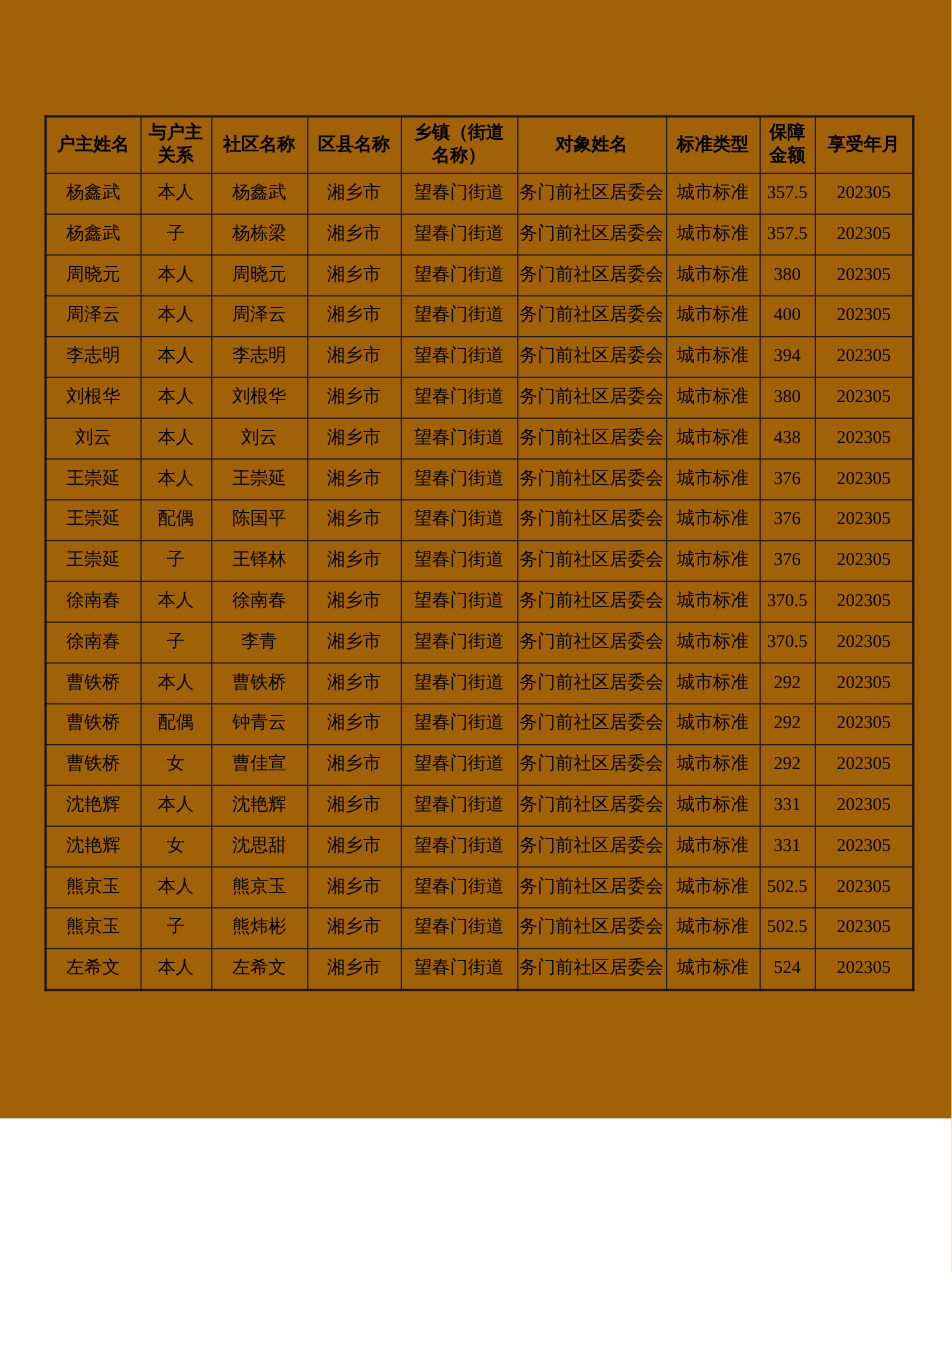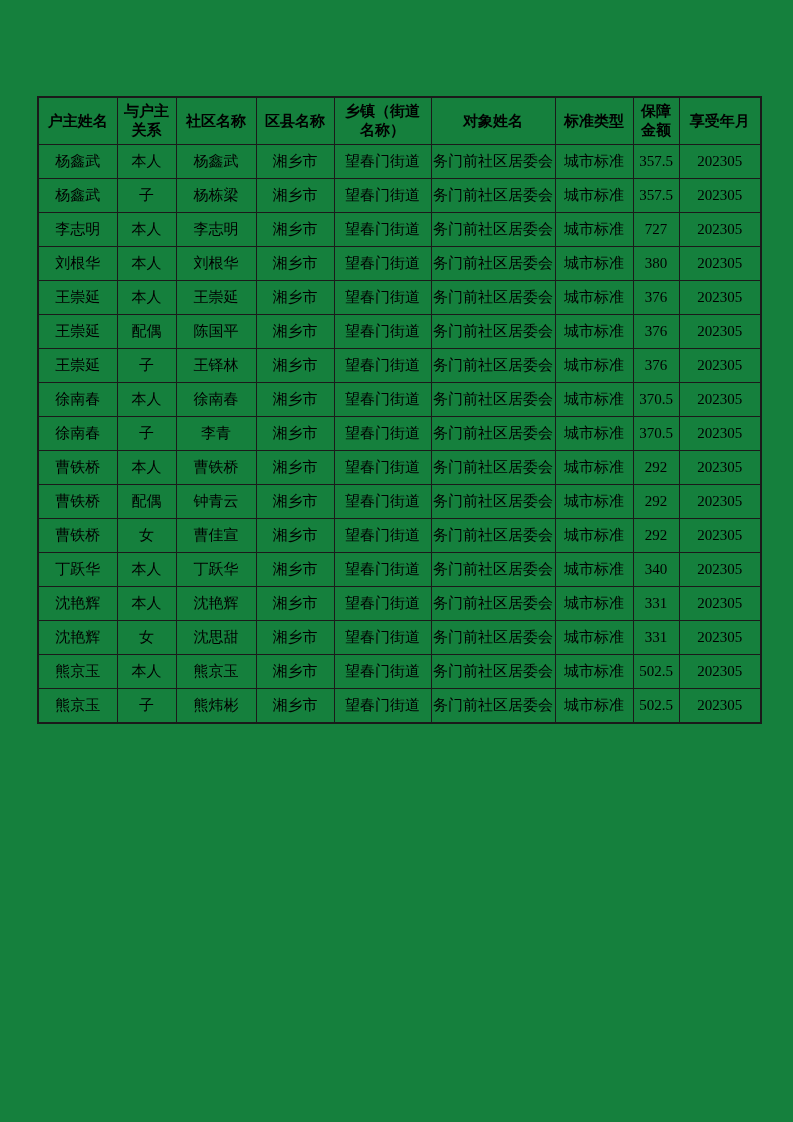--- a/index.html
+++ b/index.html
@@ -11,22 +11,22 @@
     width: 793px;
     height: 1122px;
     position: relative;
     font-family: "Liberation Serif", "DejaVu Serif", serif;
     color: #000000;
   }
   .page {
     position: absolute;
     left: 0; top: 0;
     width: 793px;
-    height: 1122px;
-    background: #15803d;
+    height: 932px;
+    background: #a16207;
     overflow: hidden;
   }
   table.benefit-table {
     position: absolute;
     left: 37px;
     top: 96px;
     width: 723px;
     border-collapse: collapse;
     table-layout: fixed;
     border: 2px solid #1a1a1a;
@@ -111,39 +111,72 @@
           <td>子</td>
           <td>杨栋梁</td>
           <td>湘乡市</td>
           <td>望春门街道</td>
           <td>务门前社区居委会</td>
           <td>城市标准</td>
           <td>357.5</td>
           <td>202305</td>
         </tr>
         <tr>
+          <td>周晓元</td>
+          <td>本人</td>
+          <td>周晓元</td>
+          <td>湘乡市</td>
+          <td>望春门街道</td>
+          <td>务门前社区居委会</td>
+          <td>城市标准</td>
+          <td>380</td>
+          <td>202305</td>
+        </tr>
+        <tr>
+          <td>周泽云</td>
+          <td>本人</td>
+          <td>周泽云</td>
+          <td>湘乡市</td>
+          <td>望春门街道</td>
+          <td>务门前社区居委会</td>
+          <td>城市标准</td>
+          <td>400</td>
+          <td>202305</td>
+        </tr>
+        <tr>
           <td>李志明</td>
           <td>本人</td>
           <td>李志明</td>
           <td>湘乡市</td>
           <td>望春门街道</td>
           <td>务门前社区居委会</td>
           <td>城市标准</td>
-          <td>727</td>
+          <td>394</td>
           <td>202305</td>
         </tr>
         <tr>
           <td>刘根华</td>
           <td>本人</td>
           <td>刘根华</td>
           <td>湘乡市</td>
           <td>望春门街道</td>
           <td>务门前社区居委会</td>
           <td>城市标准</td>
           <td>380</td>
+          <td>202305</td>
+        </tr>
+        <tr>
+          <td>刘云</td>
+          <td>本人</td>
+          <td>刘云</td>
+          <td>湘乡市</td>
+          <td>望春门街道</td>
+          <td>务门前社区居委会</td>
+          <td>城市标准</td>
+          <td>438</td>
           <td>202305</td>
         </tr>
         <tr>
           <td>王崇延</td>
           <td>本人</td>
           <td>王崇延</td>
           <td>湘乡市</td>
           <td>望春门街道</td>
           <td>务门前社区居委会</td>
           <td>城市标准</td>
@@ -221,31 +254,20 @@
           <td>女</td>
           <td>曹佳宣</td>
           <td>湘乡市</td>
           <td>望春门街道</td>
           <td>务门前社区居委会</td>
           <td>城市标准</td>
           <td>292</td>
           <td>202305</td>
         </tr>
         <tr>
-          <td>丁跃华</td>
-          <td>本人</td>
-          <td>丁跃华</td>
-          <td>湘乡市</td>
-          <td>望春门街道</td>
-          <td>务门前社区居委会</td>
-          <td>城市标准</td>
-          <td>340</td>
-          <td>202305</td>
-        </tr>
-        <tr>
           <td>沈艳辉</td>
           <td>本人</td>
           <td>沈艳辉</td>
           <td>湘乡市</td>
           <td>望春门街道</td>
           <td>务门前社区居委会</td>
           <td>城市标准</td>
           <td>331</td>
           <td>202305</td>
         </tr>
@@ -273,17 +295,28 @@
         </tr>
         <tr>
           <td>熊京玉</td>
           <td>子</td>
           <td>熊炜彬</td>
           <td>湘乡市</td>
           <td>望春门街道</td>
           <td>务门前社区居委会</td>
           <td>城市标准</td>
           <td>502.5</td>
+          <td>202305</td>
+        </tr>
+        <tr>
+          <td>左希文</td>
+          <td>本人</td>
+          <td>左希文</td>
+          <td>湘乡市</td>
+          <td>望春门街道</td>
+          <td>务门前社区居委会</td>
+          <td>城市标准</td>
+          <td>524</td>
           <td>202305</td>
         </tr>
       </tbody>
   </table>
 </div>
 
 </body></html>

